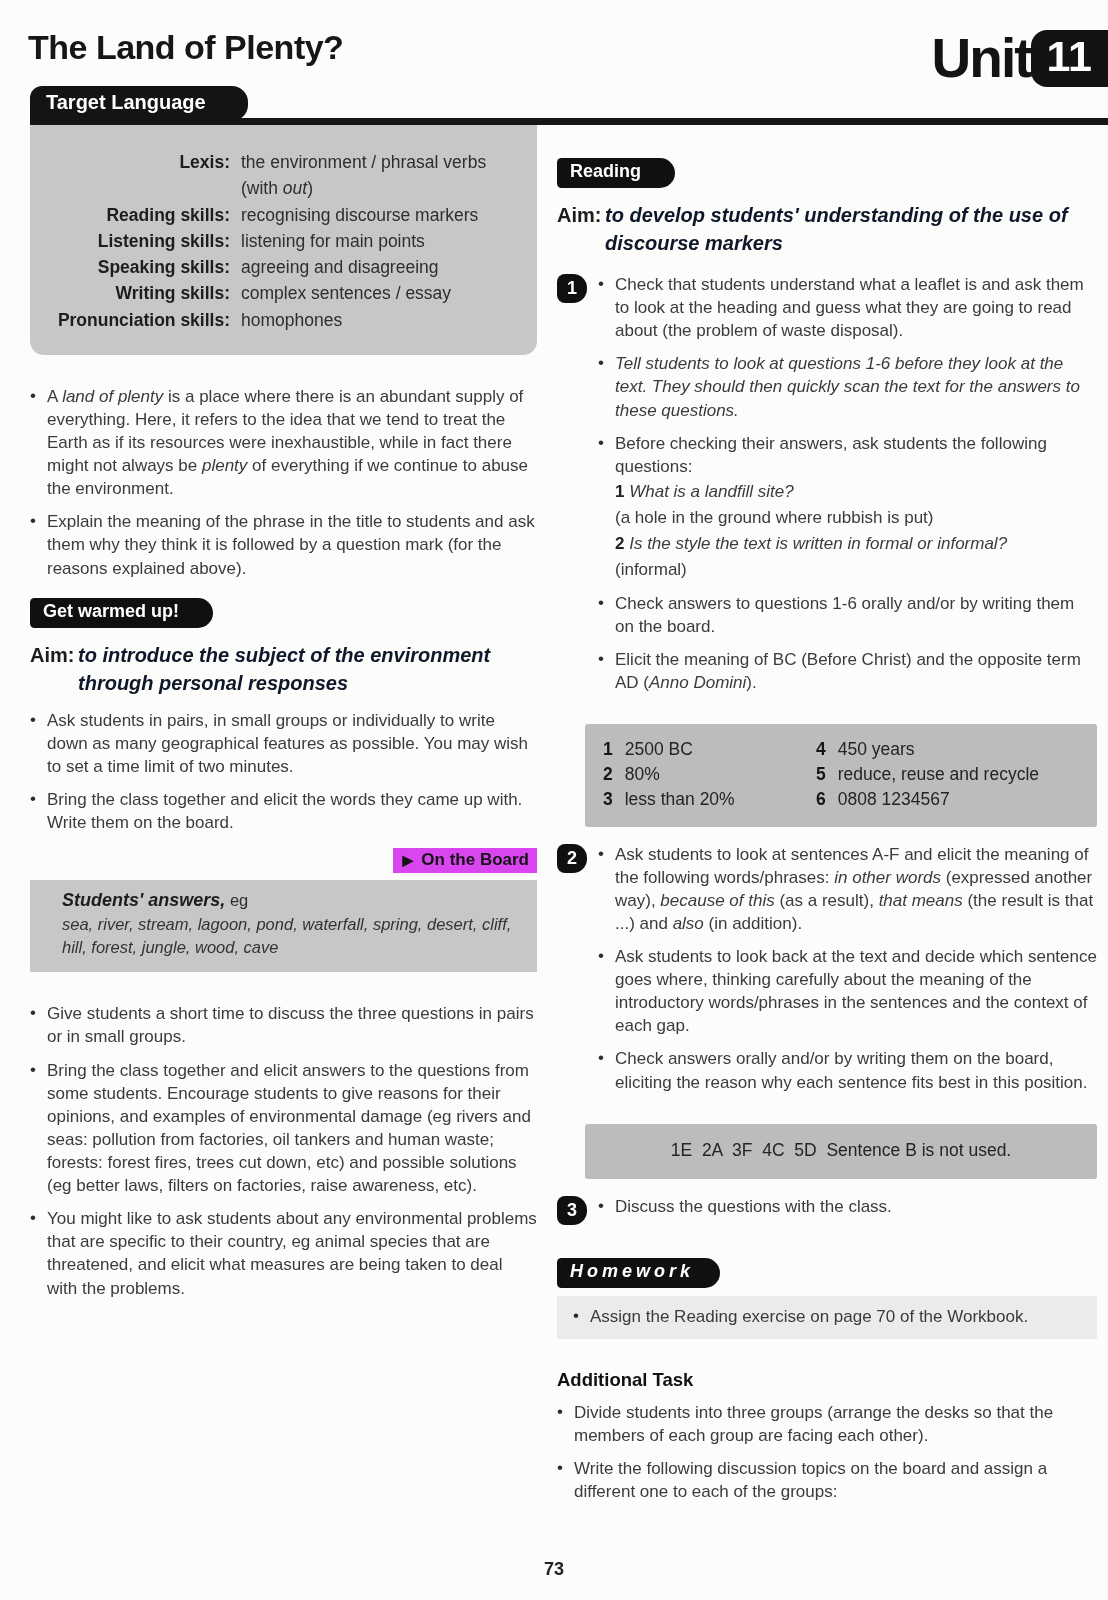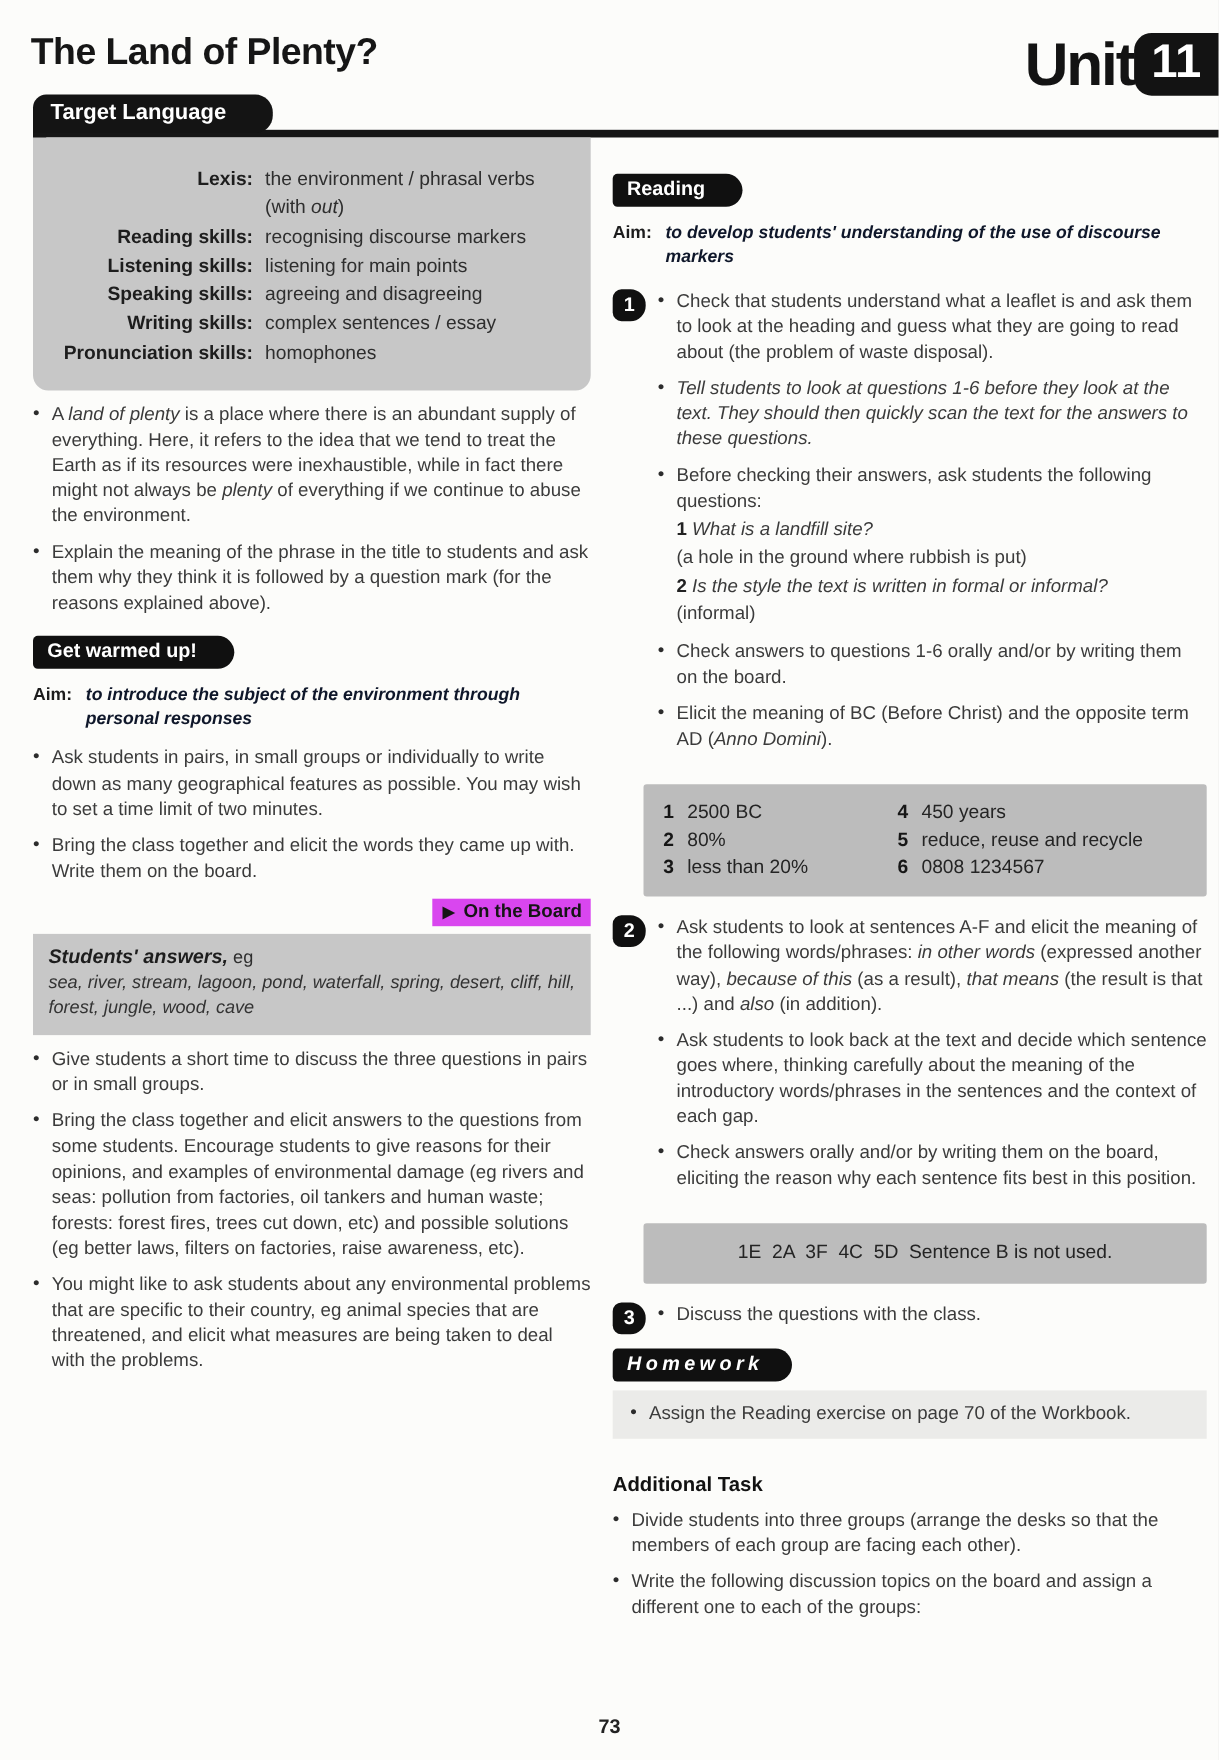--- a/index.html
+++ b/index.html
@@ -48,28 +48,28 @@
   .seg-i{font-style:italic;}
   .seg-b{font-weight:bold;color:#222;}
   
   .pill{
     display:inline-block;background:#101010;color:#fff;
     font-size:18px;font-weight:bold;
     padding:3px 34px 6px 13px;border-radius:5px 17px 17px 5px;
   }
   .pill.hw{font-style:italic;letter-spacing:4px;padding-right:26px;}
   
-  .aim{display:flex;margin:13px 0 12px 0;font-size:16px;line-height:1.4;}
+  .aim{display:flex;margin:13px 0 12px 0;font-size:20px;line-height:1.4;}
   .aim-label{flex:none;width:48px;font-weight:bold;color:#1c1c1c;}
   .aim-text{font-weight:bold;font-style:italic;color:#0f172a;}
   
   .onboard-row{text-align:right;margin:14px 0 7px 0;}
   .onboard{display:inline-block;background:#d946ef;font-size:17px;font-weight:bold;color:#151515;padding:2px 8px 3px 10px;}
   .tri{margin-right:8px;font-size:14px;}
-  .sa-box{background:#c7c7c7;padding:10px 14px 13px 14px;}
+  .sa-box{background:#c7c7c7;padding:10px 14px 13px 32px;}
   .sa-head{font-size:18px;margin-bottom:2px;color:#1d1d1d;}
   .sa-title{font-weight:bold;font-style:italic;}
   .sa-eg{font-size:16.5px;color:#2e2e2e;}
   .sa-list{font-style:italic;font-size:16.5px;line-height:1.4;color:#333;}
   
   .step{display:flex;margin-top:16px;}
   .step-badge{
     flex:none;width:30px;height:29px;margin:1px 11px 0 0;
     background:#101010;color:#fff;font-size:18px;font-weight:bold;
     display:flex;align-items:center;justify-content:center;
@@ -89,21 +89,21 @@
   .akey-item{display:flex;}
   .akey-num{flex:none;font-weight:bold;margin-right:12px;color:#161616;}
   .akey-center{text-align:center;white-space:pre-wrap;margin-left:28px;padding:14px 8px 16px 8px;}
   
   .hw-box{background:#ebebe9;margin-top:8px;padding:9px 6px 11px 16px;}
   .hw-box .bullets li{margin-bottom:0;}
   
   .at-head{font-size:18.5px;font-weight:bold;color:#121212;margin:30px 0 10px 0;}
   
   .page-num{position:absolute;left:0;right:0;bottom:20px;text-align:center;font-size:18px;font-weight:bold;color:#222;}
-  .mt26{margin-top:10px;}
+  .mt26{margin-top:30px;}
   .mt18{margin-top:18px;}
 </style>
 </head>
 <body>
 
 <div class="page">
 
   <div class="page-title">The Land of Plenty?</div>
   <div class="unit-wrap">
     <span class="unit-word">Unit</span>

